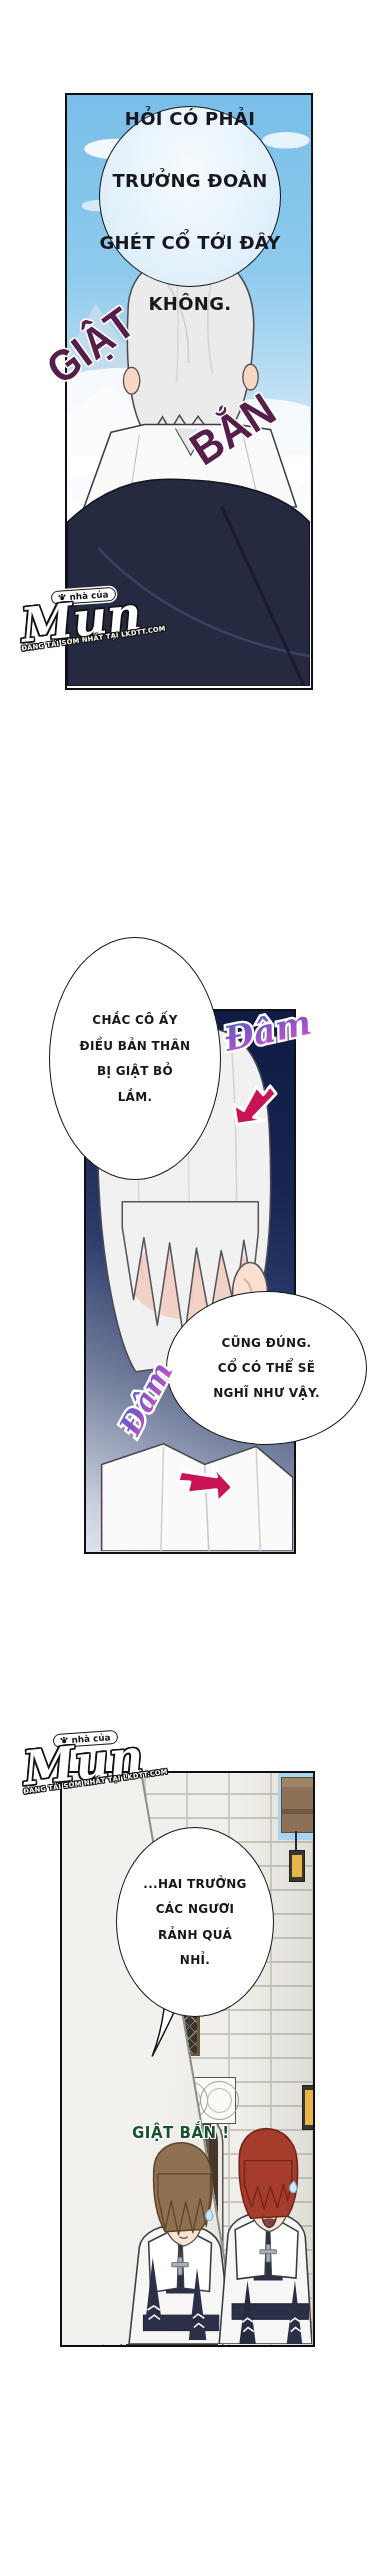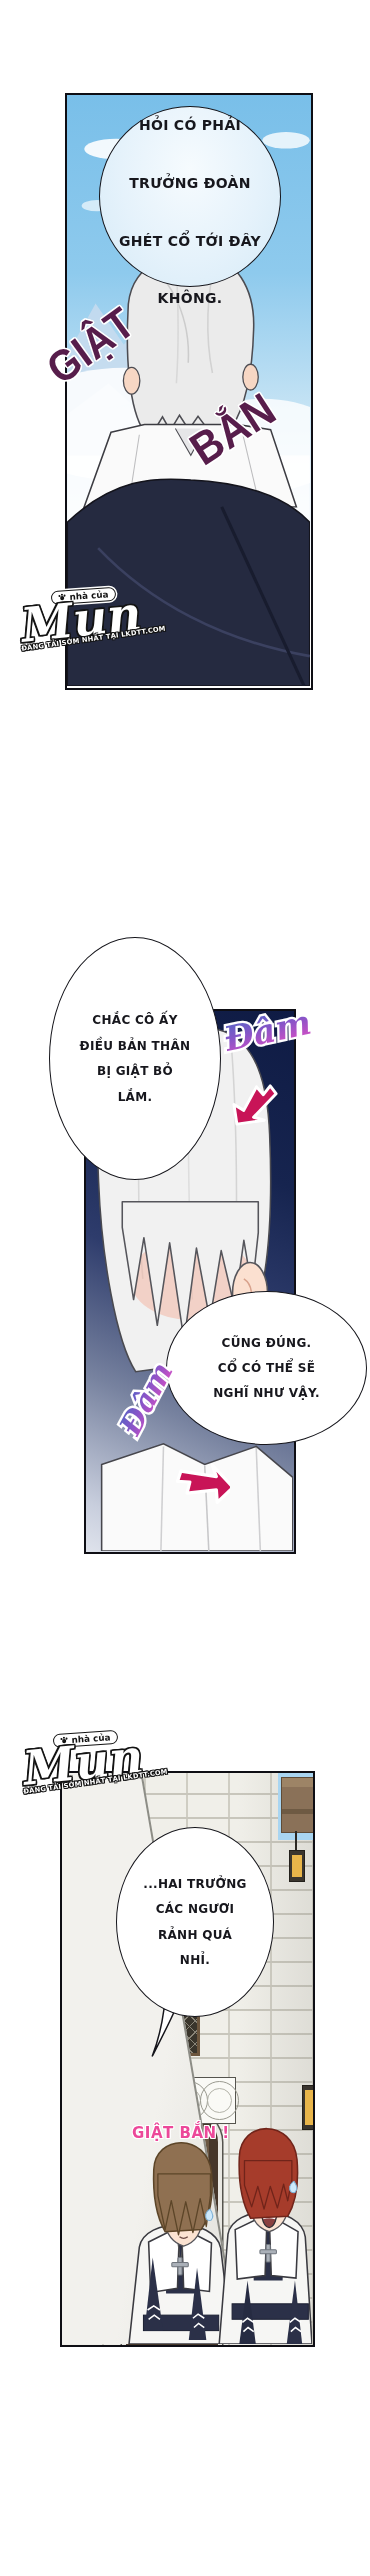--- a/index.html
+++ b/index.html
@@ -17,41 +17,41 @@
         repeating-linear-gradient(90deg,transparent 0 40px,#cfcdc3 40px 42px);}
   .scene{position:absolute;left:0;top:0;}
   
   .bubble{position:absolute;background:#fff;border:1.5px solid #15151b;border-radius:50%;
           display:flex;flex-direction:column;justify-content:center;align-items:center;
           text-align:center;z-index:5;}
   .bubble .ln{font-weight:700;font-size:12px;line-height:1;letter-spacing:0.3px;color:#17171d;
               margin:6.7px 0;white-space:nowrap;}
   #bub1{left:99px;top:106px;width:180px;height:179px;
         background:radial-gradient(ellipse at 50% 35%,#f6fbfe 0%,#e5f2fb 55%,#d5eaf7 100%);}
-  #bub1 .ln{font-size:14px;margin-top:37px;}
+  #bub1 .ln{font-size:18px;margin-top:37px;}
   #bub2a{left:49px;top:937px;width:170px;height:241px;}
   #bub2b{left:166px;top:1291px;width:199px;height:152px;text-align:right;}
   #bub3{left:116px;top:1827px;width:156px;height:188px;}
   .tail{position:absolute;z-index:4;}
   
   .ow{text-shadow:1.5px 0 0 #fff,-1.5px 0 0 #fff,0 1.5px 0 #fff,0 -1.5px 0 #fff,
       1px 1px 0 #fff,-1px 1px 0 #fff,1px -1px 0 #fff,-1px -1px 0 #fff;}
   .sfx-shock{position:absolute;z-index:6;font-weight:900;color:#571d4b;
              font-family:"Liberation Sans",sans-serif;letter-spacing:0.5px;}
   #sfx-giat{left:38px;top:354px;font-size:39px;transform:rotate(-36deg) scaleY(1.12);transform-origin:left top;}
   #sfx-ban{left:181px;top:432px;font-size:41px;transform:rotate(-33deg) scaleY(1.12);transform-origin:left top;}
   .dam{position:absolute;z-index:7;font:italic 900 34px/1 "DejaVu Serif","Liberation Serif",serif;white-space:nowrap;}
   .dam .layer{position:absolute;left:0;top:0;}
   .dam .stroke{color:#fff;-webkit-text-stroke:4.6px #fff;}
   .dam .fill{position:relative;background:linear-gradient(175deg,#5565c5 5%,#8655c8 45%,#c050c5 78%,#cf6ace 95%);
              -webkit-background-clip:text;background-clip:text;color:transparent;}
   #dam1{left:221px;top:1023px;transform:rotate(-12deg);transform-origin:left top;}
   #dam2{left:115px;top:1426px;font-size:30px;transform:rotate(-62deg);transform-origin:left top;}
   .arrow{position:absolute;z-index:6;}
-  #sfx-giatban{left:132px;top:2124px;z-index:6;font-weight:900;font-size:15px;color:#ec4899;
+  #sfx-giatban{left:132px;top:2124px;z-index:6;font-weight:900;font-size:15px;color:#14532d;
                letter-spacing:0.5px;white-space:nowrap;position:absolute;
                text-shadow:1px 0 0 #fff,-1px 0 0 #fff,0 1px 0 #fff,0 -1px 0 #fff,
                1px 1px 0 #fff,-1px 1px 0 #fff,1px -1px 0 #fff,-1px -1px 0 #fff;}
   
   .mun{position:absolute;z-index:7;width:113px;}
   .ob2{text-shadow:1px 0 0 #141414,-1px 0 0 #141414,0 1px 0 #141414,0 -1px 0 #141414,
        1px 1px 0 #141414,-1px 1px 0 #141414,1px -1px 0 #141414,-1px -1px 0 #141414;}
   .ob3{text-shadow:1.5px 0 0 #141414,-1.5px 0 0 #141414,0 1.5px 0 #141414,0 -1.5px 0 #141414,
        1.5px 1.5px 0 #141414,-1.5px 1.5px 0 #141414,1.5px -1.5px 0 #141414,-1.5px -1.5px 0 #141414;}
   .mun-badge{display:inline-flex;align-items:center;gap:3.1px;background:#fff;border:1.5px solid #141414;

